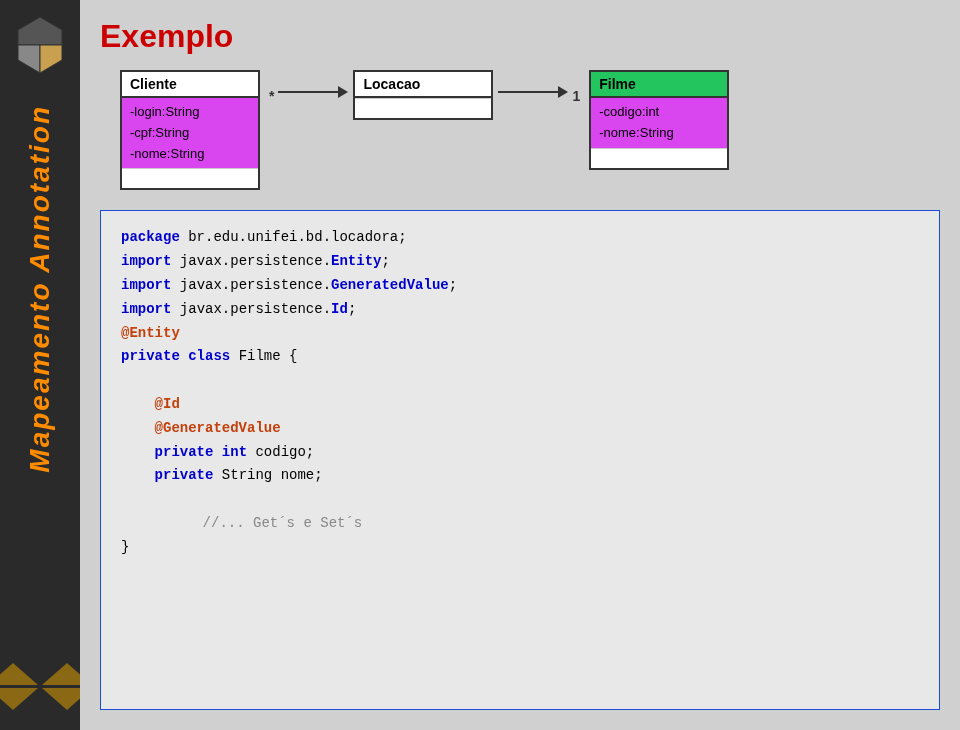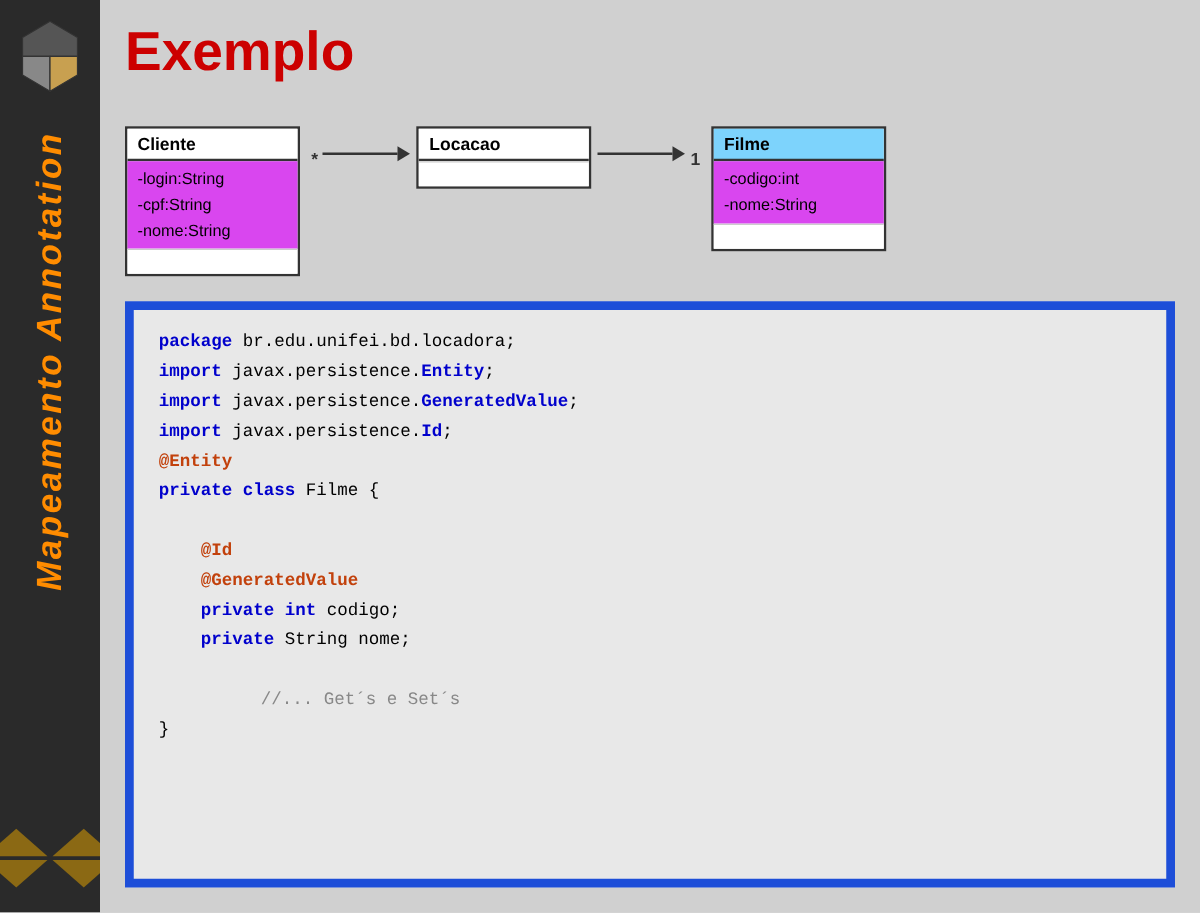--- a/index.html
+++ b/index.html
@@ -105,54 +105,55 @@
       flex: 1;
       background: #d0d0d0;
       padding: 20px;
       display: flex;
       flex-direction: column;
       gap: 15px;
     }
 
     
     .title {
-      font-size: 44px;
+      font-size: 32px;
       font-weight: bold;
       color: #cc0000;
       font-family: Arial, sans-serif;
       line-height: 1;
-      margin-bottom: 22px;
+      margin-bottom: 3px;
     }
 
     
     .uml-area {
       display: flex;
       align-items: flex-start;
       gap: 0;
       margin-bottom: 5px;
+      margin-left: 20px;
     }
 
     
     .uml-class {
       border: 2px solid #333;
       background: white;
       min-width: 140px;
     }
 
     .uml-class-header {
       background: white;
       border-bottom: 2px solid #333;
       padding: 4px 8px;
       font-weight: bold;
       font-size: 14px;
       text-align: left;
     }
 
     .uml-class-header.yellow {
-      background: #7dd3fc;
+      background: #22c55e;
     }
 
     .uml-class-body {
       padding: 4px 8px;
       font-size: 13px;
       line-height: 1.6;
       background: #d946ef;
     }
 
     .uml-class-footer {
@@ -179,21 +180,21 @@
       width: 0;
       height: 0;
       border-top: 6px solid transparent;
       border-bottom: 6px solid transparent;
       border-left: 10px solid #333;
     }
 
     
     .code-area {
       background: #e8e8e8;
-      border: 7px solid #1d4ed8;
+      border: 1px solid #1d4ed8;
       padding: 15px 20px;
       font-family: 'Courier New', Courier, monospace;
       font-size: 14px;
       line-height: 1.7;
       flex: 1;
     }
 
     .kw-blue { color: #0000cc; font-weight: bold; }
     .kw-annotation { color: #c2410c; font-weight: bold; }
 

